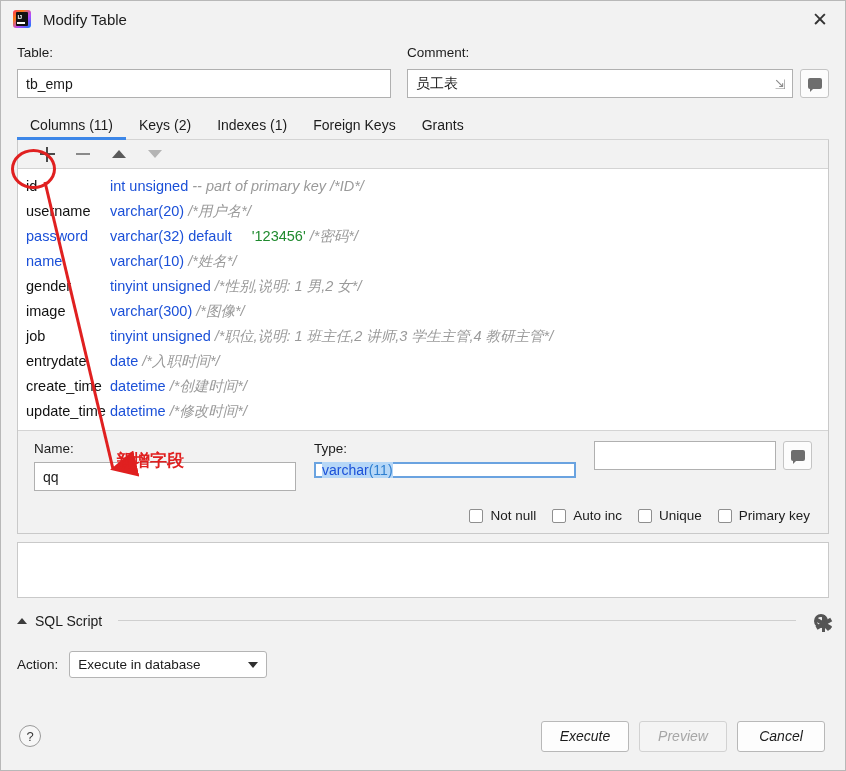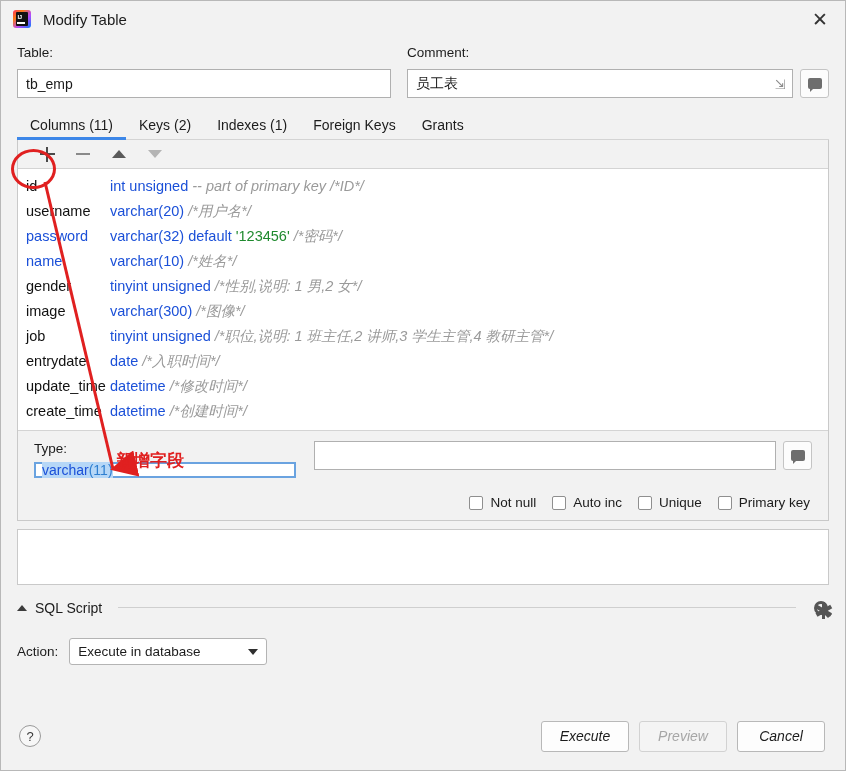--- a/index.html
+++ b/index.html
@@ -163,21 +163,21 @@
     height: 25px; line-height: 25px;
     padding-left: 8px;
     font-size: 14.5px;
     white-space: nowrap;
     font-family: "Liberation Sans", sans-serif;
   }
   .cname { display: inline-block; min-width: 84px; color: #111; }
   .cname.kw { color: #1b50d8; }
   .ctype { color: #1b50d8; }
   .cnum { color: #1b50d8; }
-  .cstr { color: #1f8a2e; }
+  .cstr { color: #1f8a2e; margin-left: 16px; }
   .ccmt { color: #9a9a9a; font-style: italic; }
 
   
   #detail {
     border-top: 1px solid #d4d4d4;
     background: #f2f2f2;
     padding: 10px 16px 10px 16px;
   }
   #detail-row { display: flex; gap: 18px; }
   #name-col { width: 262px; }
@@ -369,26 +369,30 @@
     </div>
     <div id="col-list">
         <div class="col-row"><span class="cname">id</span><span class="ctype">int unsigned</span><span class="ccmt"> -- part of primary key</span><span class="ccmt"> /*ID*/</span></div>
         <div class="col-row"><span class="cname">username</span><span class="ctype">varchar</span><span class="cnum">(20)</span><span class="ccmt"> /*用户名*/</span></div>
         <div class="col-row"><span class="cname kw">password</span><span class="ctype">varchar</span><span class="cnum">(32)</span><span class="ctype"> default </span><span class="cstr">'123456'</span><span class="ccmt"> /*密码*/</span></div>
         <div class="col-row"><span class="cname kw">name</span><span class="ctype">varchar</span><span class="cnum">(10)</span><span class="ccmt"> /*姓名*/</span></div>
         <div class="col-row"><span class="cname">gender</span><span class="ctype">tinyint unsigned</span><span class="ccmt"> /*性别,说明: 1 男,2 女*/</span></div>
         <div class="col-row"><span class="cname">image</span><span class="ctype">varchar</span><span class="cnum">(300)</span><span class="ccmt"> /*图像*/</span></div>
         <div class="col-row"><span class="cname">job</span><span class="ctype">tinyint unsigned</span><span class="ccmt"> /*职位,说明: 1 班主任,2 讲师,3 学生主管,4 教研主管*/</span></div>
         <div class="col-row"><span class="cname">entrydate</span><span class="ctype">date</span><span class="ccmt"> /*入职时间*/</span></div>
+        <div class="col-row"><span class="cname">create_time</span><span class="ctype">datetime</span><span class="ccmt"> /*创建时间*/</span></div>
         <div class="col-row"><span class="cname">update_time</span><span class="ctype">datetime</span><span class="ccmt"> /*修改时间*/</span></div>
-        <div class="col-row"><span class="cname">create_time</span><span class="ctype">datetime</span><span class="ccmt"> /*创建时间*/</span></div>
       </div>
 
     <div id="detail">
       <div id="detail-row">
+        <div id="name-col">
+          <div class="det-label">Name:</div>
+          <div class="det-input">qq</div>
+        </div>
         <div id="type-col">
           <div class="det-label">Type:</div>
           <div class="det-input" id="type-input">
             <span class="sel-hl"><span>varchar</span><span class="paren">(11)</span></span>
           </div>
         </div>
         <div id="default-col">
           <div id="default-row">
             <div class="det-input" style="flex:1"></div>
             <div class="sq-btn">

